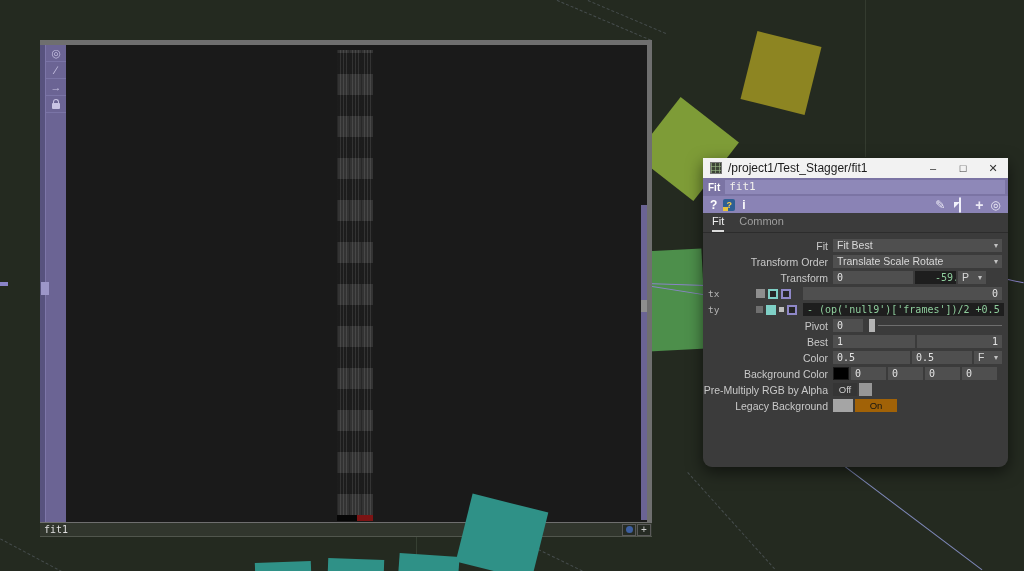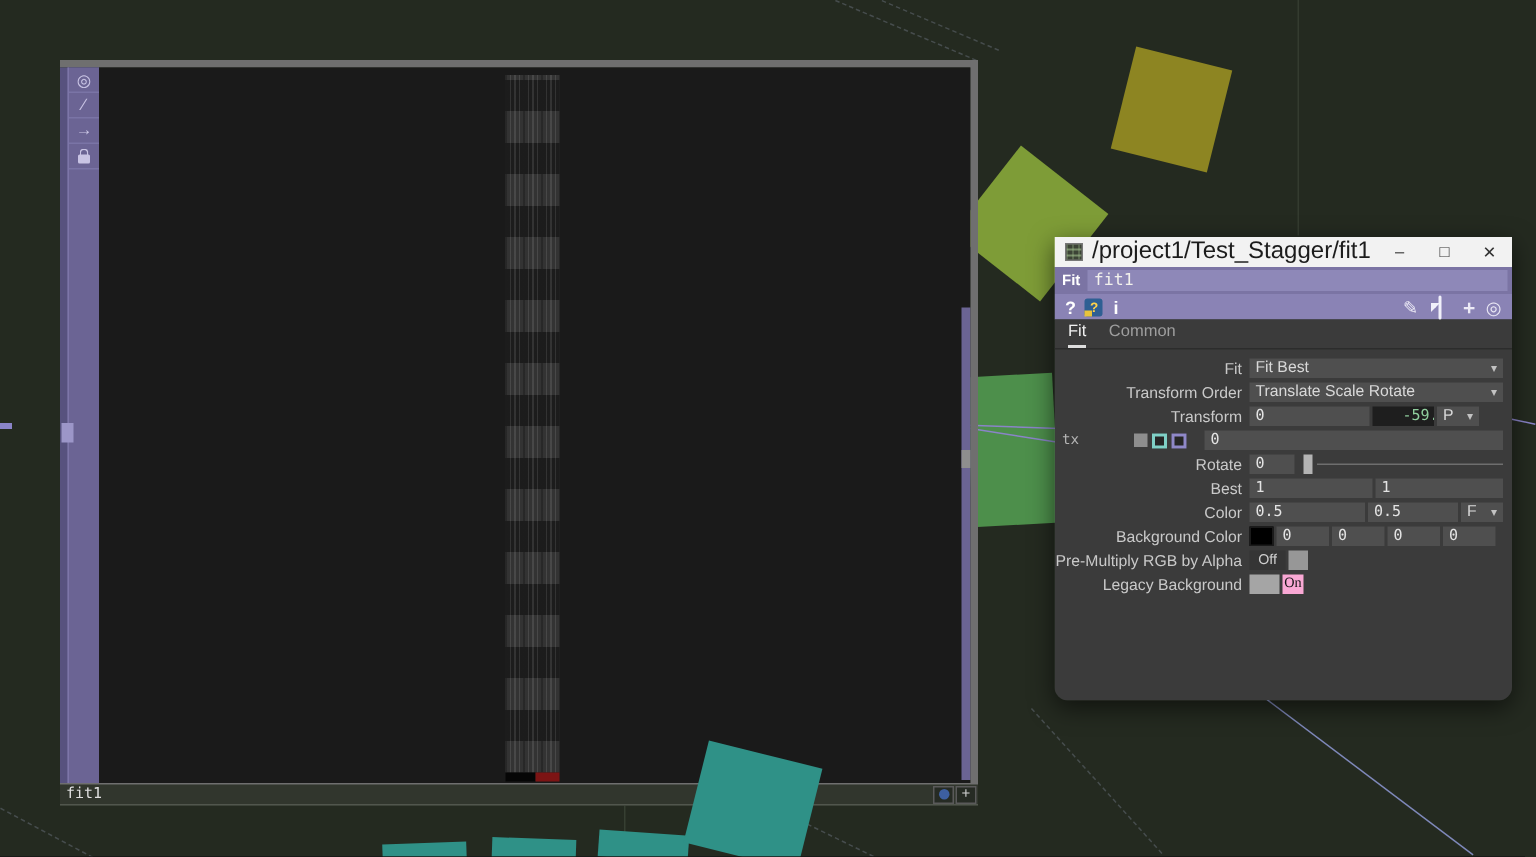--- a/index.html
+++ b/index.html
@@ -41,21 +41,21 @@
   .bluedot{width:7px;height:7px;border-radius:50%;background:#3d5fa0;}
   .sbtn-plus{color:#cfcfcf;font-size:10px;line-height:1;}
   
   #dialog{position:absolute;left:703px;top:158px;width:305px;height:309px;z-index:10;
       border-radius:0 0 9px 9px;overflow:hidden;box-shadow:0 5px 16px rgba(0,0,0,.55);}
   .titlebar{height:20px;background:#f2f2f2;display:flex;align-items:center;}
   .win-icon{width:12px;height:12px;margin:0 6px 0 7px;background:#3c4436;
       background-image:linear-gradient(90deg,rgba(160,190,140,.6) 1px,transparent 1px),
                        linear-gradient(0deg,rgba(160,190,140,.6) 1px,transparent 1px);
       background-size:4px 4px;border:1px solid #777;box-sizing:border-box;}
-  .win-title{flex:1;font-size:16px;color:#1c1c1c;}
+  .win-title{flex:1;font-size:12px;color:#1c1c1c;}
   .win-btn{width:30px;height:20px;display:flex;align-items:center;justify-content:center;
       font-size:11px;color:#333;cursor:pointer;}
   .namerow{height:18px;background:#7b74a4;display:flex;align-items:center;}
   .fam-label{font-size:10px;font-weight:bold;color:#fff;margin:0 4px 0 5px;}
   .namefield{flex:1;margin:2px 3px 2px 1px;background:#8e88b8;height:14px;
       font-family:"DejaVu Sans Mono",monospace;font-size:11px;color:#f2f1ec;padding:0 4px;line-height:14px;}
   .iconrow{height:17px;background:#8a83b5;display:flex;align-items:center;}
   .hicon{color:#fff;font-size:12px;font-weight:bold;margin-left:7px;cursor:pointer;line-height:1;}
   .pyhelp{position:relative;width:12px;height:12px;background:#2e5f93;border-radius:2px;margin-left:6px;
       display:flex;align-items:center;justify-content:center;font-size:9px;font-weight:bold;color:#ffd24a;cursor:pointer;}
@@ -83,31 +83,31 @@
   .msq-tealo{width:10px;height:10px;border:2px solid #7fd0c6;background:#262626;}
   .msq-tealf{width:10px;height:10px;background:#7fd0c6;}
   .msq-tiny{width:5px;height:5px;background:#bdbdbd;}
   .msq-purpo{width:10px;height:10px;border:2px solid #8f88c8;background:#262626;}
   .pfields{flex:1;display:flex;gap:2px;margin-right:3px;height:13px;align-items:center;}
   .fld{background:#4f4f4f;color:#e3e3e3;font-family:"DejaVu Sans Mono",monospace;font-size:10px;
       height:13px;line-height:13px;padding:0 4px;box-sizing:border-box;cursor:text;overflow:hidden;white-space:nowrap;}
   .fld.dark{background:#1e1e1e;color:#8fce9d;}
   .fld.dd{display:flex;justify-content:space-between;align-items:center;cursor:pointer;font-family:"Liberation Sans",sans-serif;font-size:10.5px;color:#d8d8d8;}
   .caret{font-size:8px;color:#c2c2c2;margin-left:4px;}
-  .grow{flex:1;}
+  .grow{flex:1;text-align:right;}
   .slider{flex:1;position:relative;height:13px;cursor:pointer;}
   .slider-knob{position:absolute;left:4px;top:0;width:6px;height:13px;background:#b4b4b4;}
   .slider-track{position:absolute;left:13px;right:0;top:6px;height:1px;background:#6e6e6e;}
   .swatch{width:16px;height:13px;background:#000;border:1px solid #1a1a1a;box-sizing:border-box;cursor:pointer;flex:none;}
   .toggle-off-label{width:24px;background:#353535;color:#cfcfcf;text-align:center;font-size:9.5px;
       height:13px;line-height:13px;font-family:"Liberation Sans",sans-serif;cursor:pointer;}
   .toggle-knob{width:13px;height:13px;background:#979797;cursor:pointer;}
   .toggle-knob-wide{width:20px;height:13px;background:#a5a5a5;cursor:pointer;}
-  .toggle-on-label{width:14px;background:#f9a8d4;color:#141414;text-align:center;font-size:9.5px;
-      height:13px;line-height:13px;cursor:pointer;font-family:Liberation Serif, serif;}
+  .toggle-on-label{width:42px;background:#a16207;color:#141414;text-align:center;font-size:9.5px;
+      height:13px;line-height:13px;cursor:pointer;}
 </style>
 </head>
 <body>
 
 <div id="stage">
 
   <div class="node" style="left:748px;top:38px;width:66px;height:70px;background:#8d8522;transform:rotate(14deg);z-index:1;"></div>
   <div class="node" style="left:650px;top:112px;width:74px;height:74px;background:#7e9c37;transform:rotate(38deg);z-index:1;"></div>
   <div class="node" style="left:646px;top:250px;width:58px;height:100px;background:#4d8f4b;transform:rotate(-3deg);z-index:1;"></div>
   <div class="node" style="left:463px;top:502px;width:78px;height:70px;background:#2f9187;transform:rotate(14deg);z-index:6;"></div>
@@ -233,23 +233,35 @@
         <div class="modes">
           <span class="msq msq-gray"></span>
           <span class="msq msq-tealo"></span>
           <span class="msq msq-purpo"></span>
         </div>
         <div class="pfields">
           <div class="fld grow">0</div>
         </div>
       </div>
 
-
-      <div class="prow">
-        <div class="plabel">Rotate</div>
+      <div class="prow">
+        <div class="plabel-left">ty</div>
+        <div class="modes">
+          <span class="msq msq-graysm"></span>
+          <span class="msq msq-tealf"></span>
+          <span class="msq msq-tiny"></span>
+          <span class="msq msq-purpo"></span>
+        </div>
+        <div class="pfields">
+          <div class="fld dark grow">- (op('null9')['frames'])/2 +0.5</div>
+        </div>
+      </div>
+
+      <div class="prow">
+        <div class="plabel">Pivot</div>
         <div class="pfields">
           <div class="fld" style="width:30px;">0</div>
           <div class="slider">
             <div class="slider-knob"></div>
             <div class="slider-track"></div>
           </div>
         </div>
       </div>
 
       <div class="prow">

